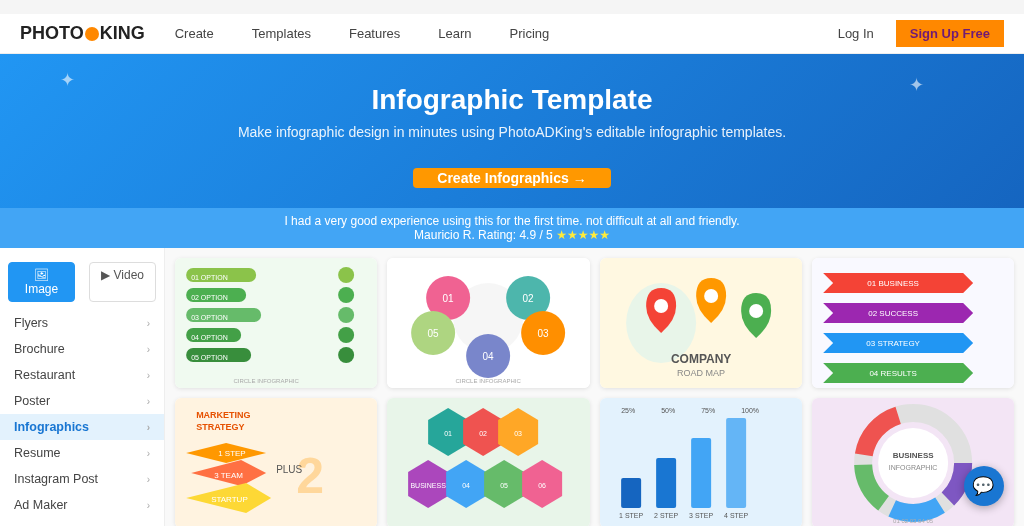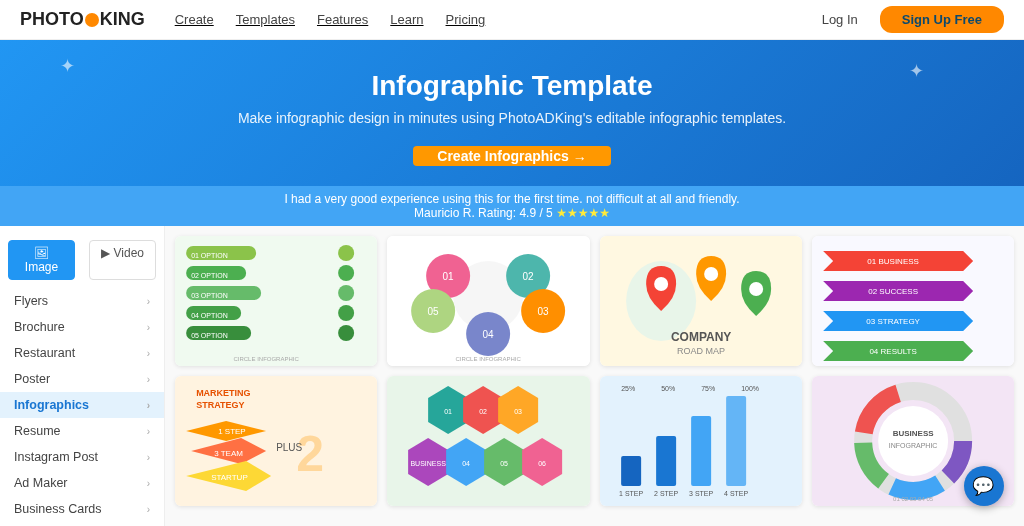--- a/index.html
+++ b/index.html
@@ -8,20 +8,21 @@
     
     .navbar {
       background: #fff;
       display: flex;
       align-items: center;
       padding: 0 20px;
       height: 40px;
       border-bottom: 1px solid #eee;
       position: relative;
       z-index: 10;
+      margin-top: 14px;
     }
     .navbar-logo {
       font-size: 18px;
       font-weight: bold;
       color: #333;
       margin-right: 30px;
       display: flex;
       align-items: center;
     }
     .logo-photo { color: #222; font-weight: 900; }
@@ -29,48 +30,47 @@
       display: inline-block;
       width: 14px; height: 14px;
       background: #f80;
       border-radius: 50%;
       margin: 0 1px;
       vertical-align: middle;
     }
     .logo-king { color: #222; font-weight: 900; }
     .nav-links {
       display: flex;
-      gap: 22px;
+      gap: 38px;
       list-style: none;
       flex: 1;
-      text-decoration: underline;
     }
     .nav-links li a {
       text-decoration: none;
       color: #444;
       font-size: 13px;
     }
     .nav-actions {
       display: flex;
       gap: 22px;
       align-items: center;
     }
     .btn-login {
       color: #444;
       font-size: 13px;
       cursor: pointer;
       background: none;
       border: none;
     }
     .btn-signup {
       background: #f80;
-      color: #0c4a6e;
+      color: #701a75;
       border: none;
-      border-radius: 12px;
-      padding: 6px 22px;
+      border-radius: 0;
+      padding: 6px 14px;
       font-size: 13px;
       cursor: pointer;
       font-weight: bold;
     }
 
     
     .hero {
       background: linear-gradient(135deg, #2196f3 0%, #1565c0 100%);
       padding: 30px 20px 20px;
       text-align: center;
@@ -80,21 +80,21 @@
     }
     .hero h1 {
       color: #fff;
       font-size: 28px;
       font-weight: bold;
       margin-bottom: 8px;
     }
     .hero p {
       color: rgba(255,255,255,0.9);
       font-size: 14px;
-      margin-bottom: 20px;
+      margin-bottom: 28px;
     }
     .btn-create {
       background: #ff9800;
       color: #fff;
       border: none;
       border-radius: 4px;
       padding: 2px 24px;
       font-size: 14px;
       cursor: pointer;
       font-weight: bold;

